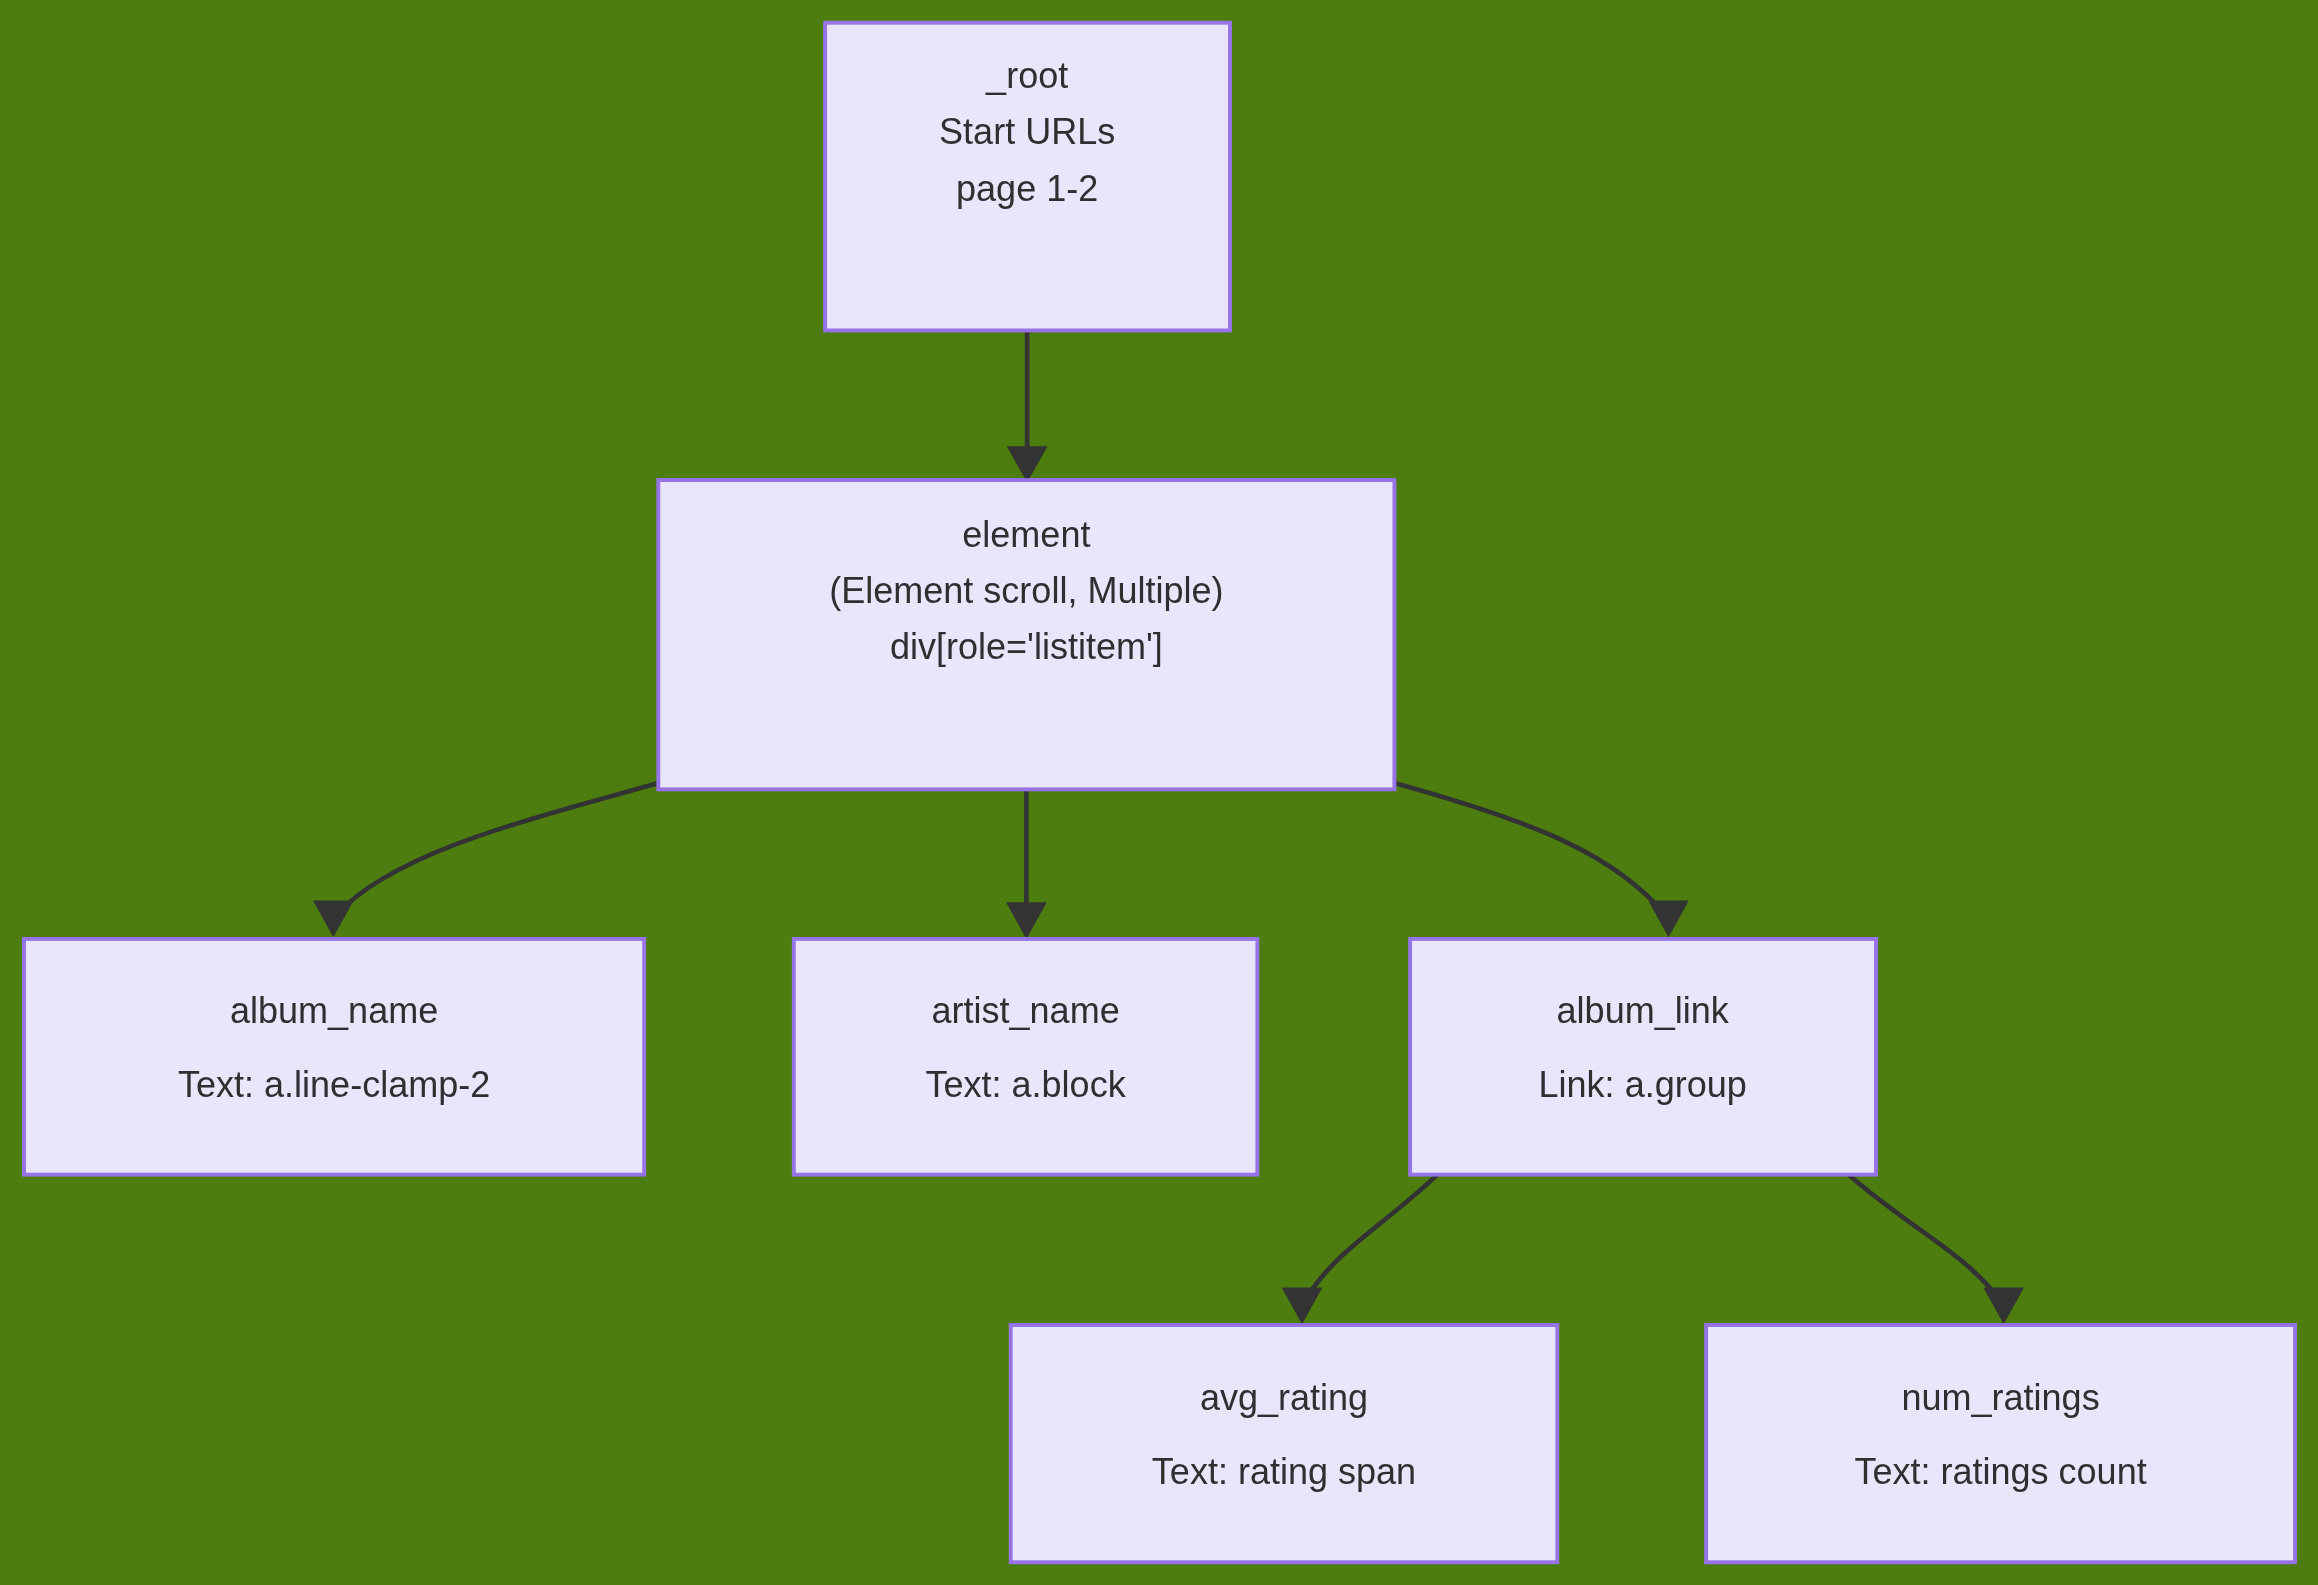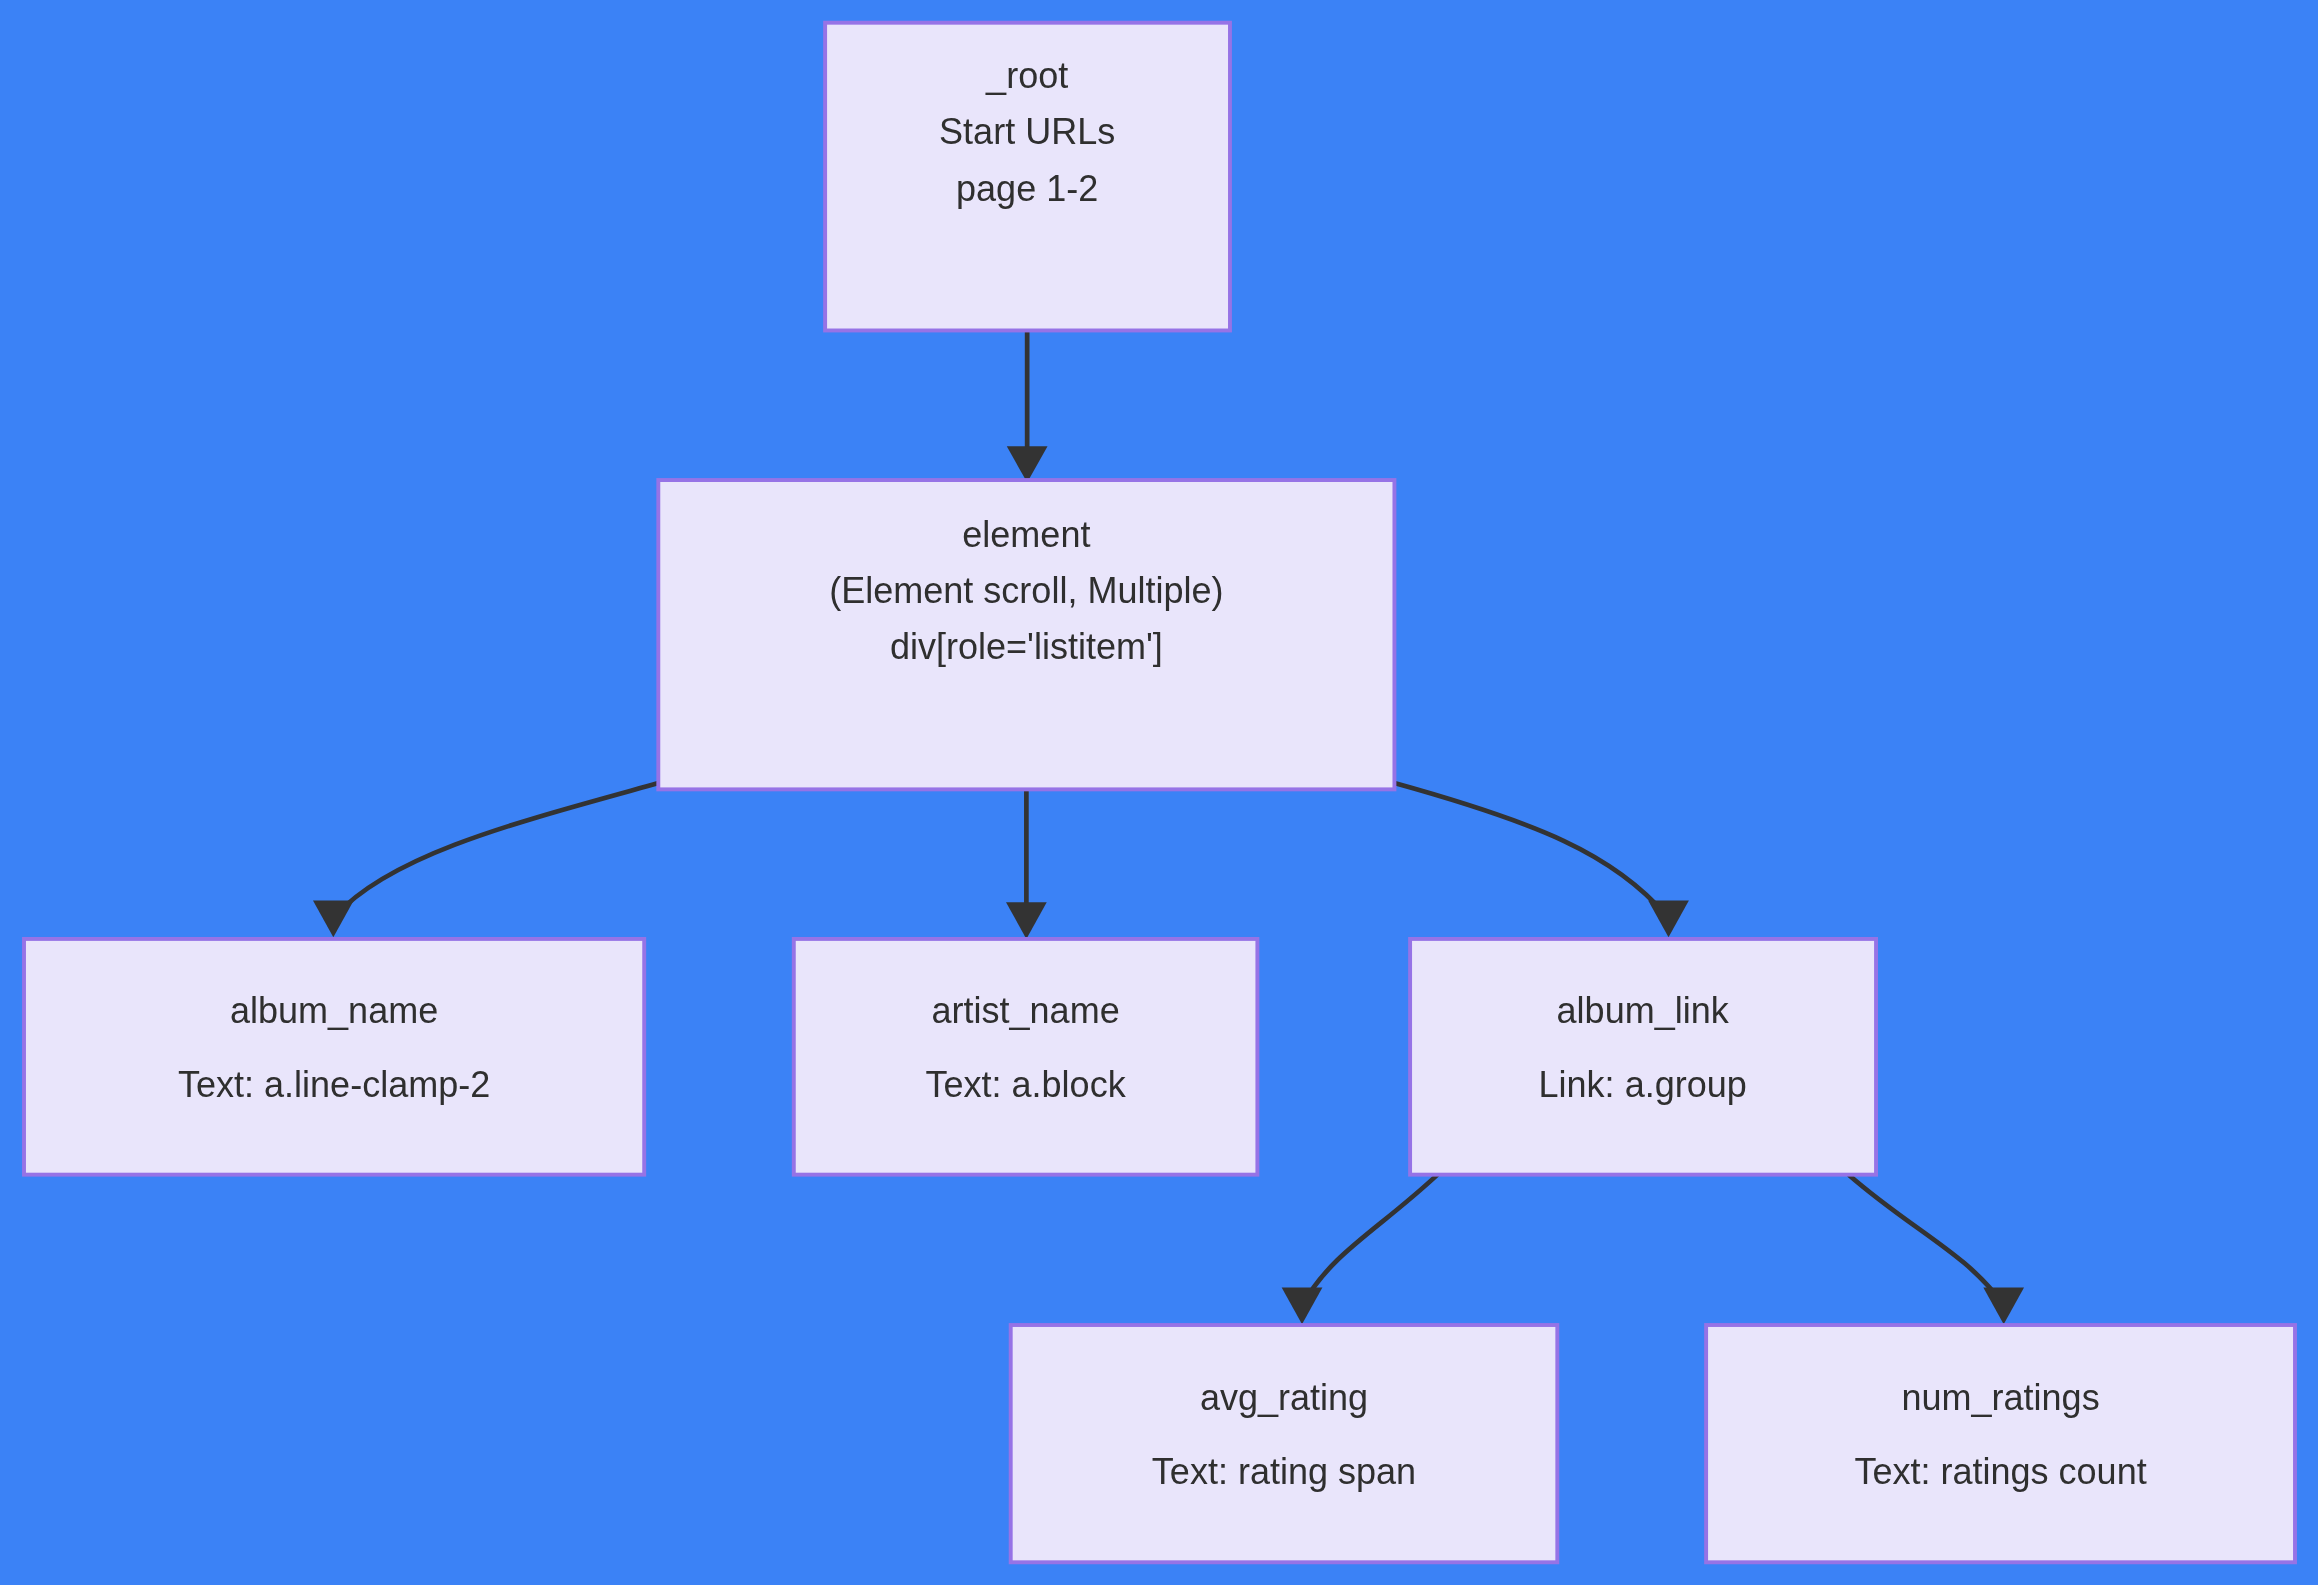--- a/index.html
+++ b/index.html
@@ -10,21 +10,21 @@
   body {
     width: 2319px;
     height: 1585px;
     font-family: "Liberation Sans", sans-serif;
     overflow: hidden;
   }
   #diagram-root {
     position: relative;
     width: 2319px;
     height: 1585px;
-    background: #3b82f6;
+    background: #4d7c0f;
   }
   svg.flowchart {
     position: absolute;
     top: 0;
     left: 0;
     width: 2319px;
     height: 1585px;
     display: block;
   }
   .node-box {

